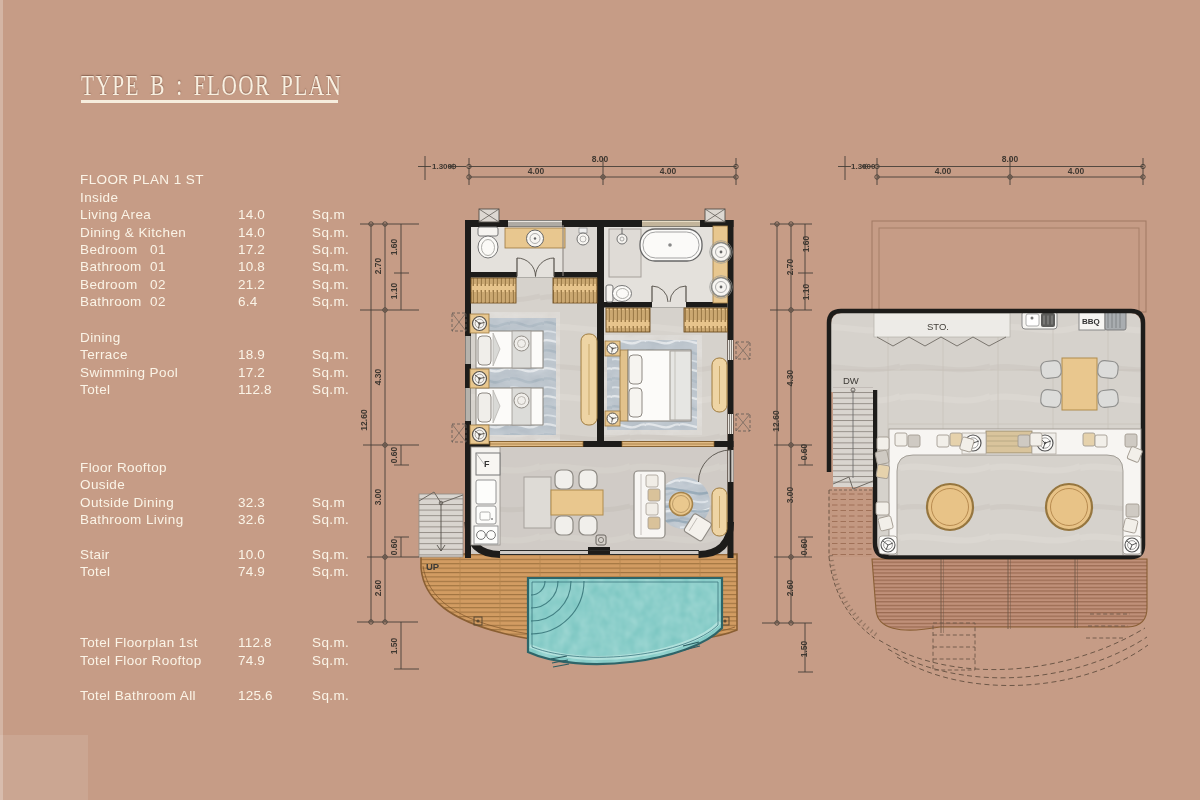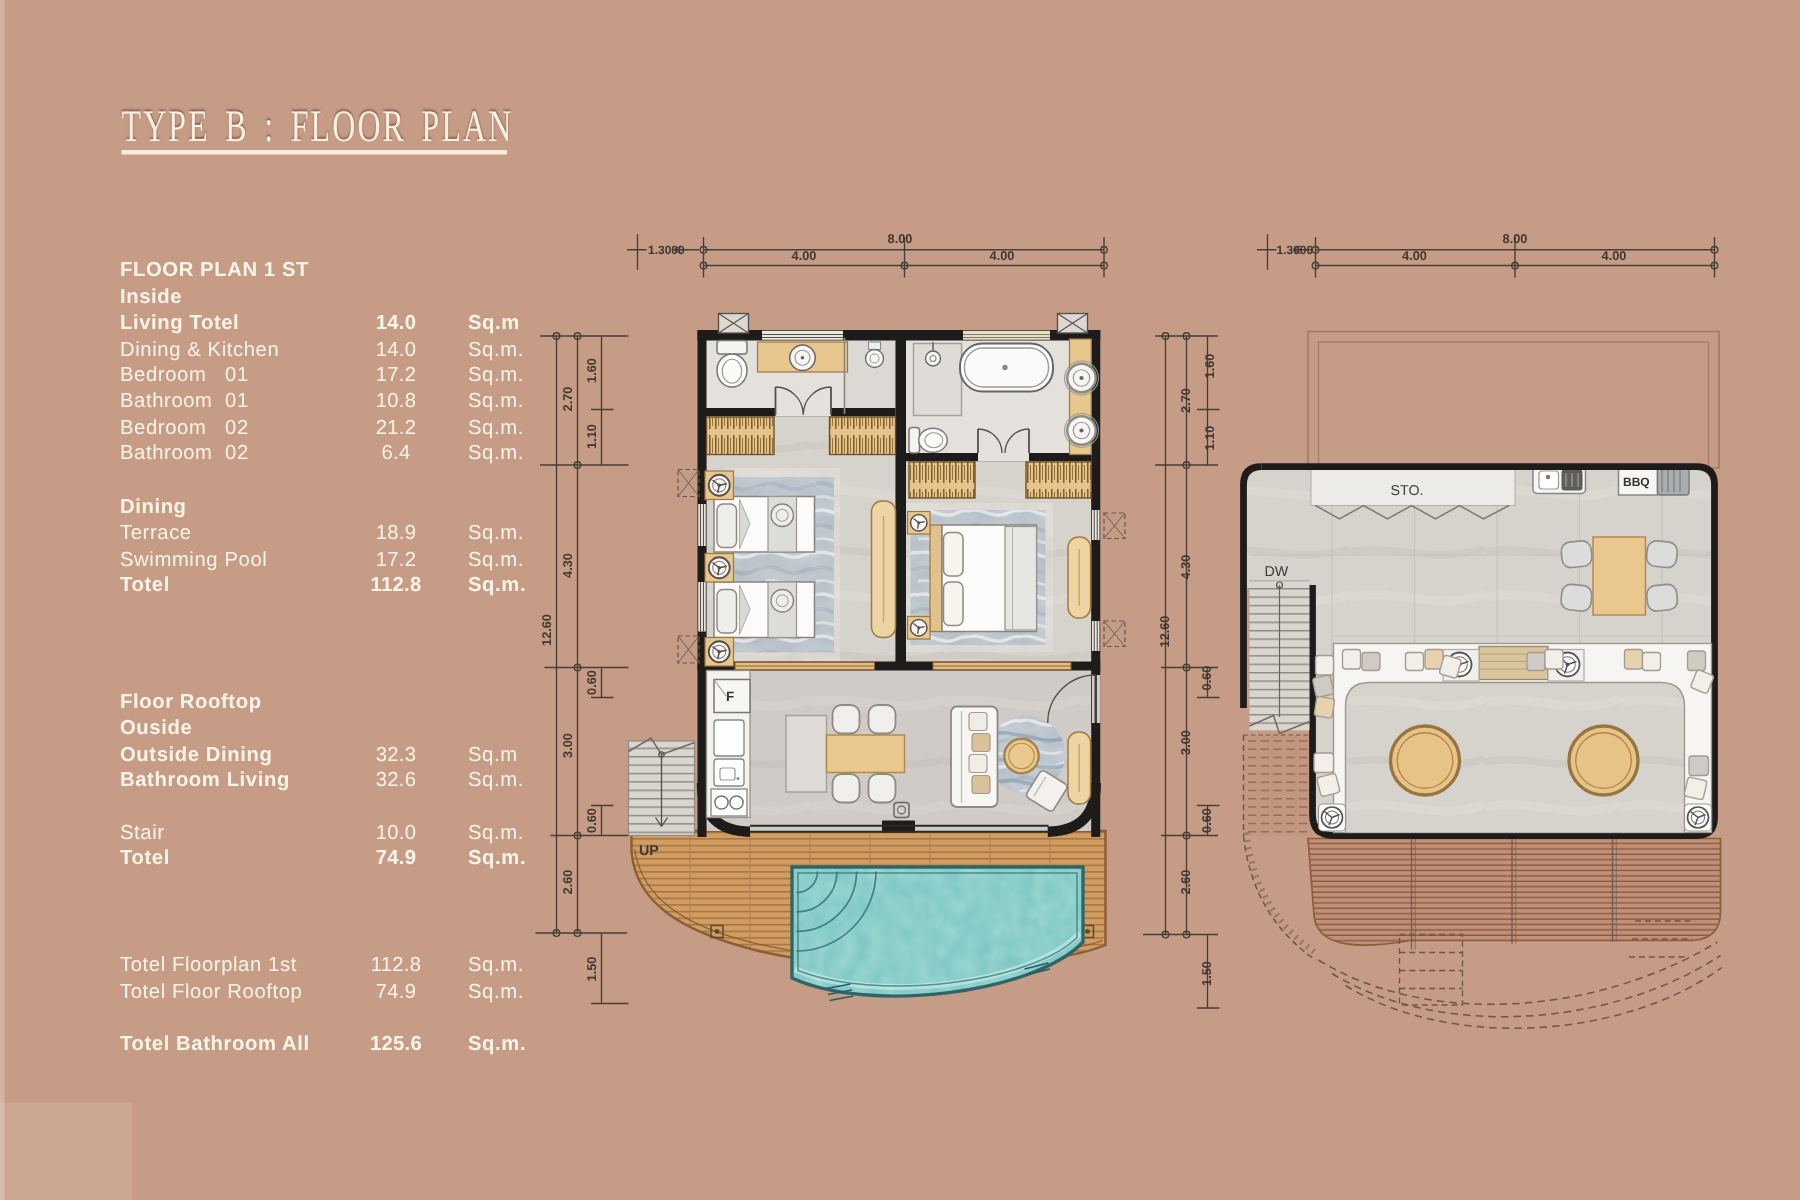--- a/index.html
+++ b/index.html
@@ -7,39 +7,39 @@
        font-family:"Liberation Sans",sans-serif;overflow:hidden}
   .bgpatch{position:absolute;left:0;top:735px;width:88px;height:65px;background:rgba(255,255,255,.10)}
   .bgedge{position:absolute;left:0;top:0;width:3px;height:800px;background:rgba(255,255,255,.25)}
   .title{position:absolute;left:81px;top:70px;font-family:"Liberation Serif",serif;
          font-size:30px;letter-spacing:2px;word-spacing:5px;color:#f9f0e1;white-space:nowrap;line-height:1;
          transform:scaleX(0.71);transform-origin:0 0;
          text-shadow:0 -1.5px 1.5px rgba(92,56,42,.6)}
   .rule{position:absolute;left:81px;top:100px;width:257px;height:2.6px;background:#f6eddd}
   .tbl{position:absolute;left:0;top:0;width:0;height:0;color:#fbf4e7;font-size:13.5px}
   .r{position:absolute;left:80px;width:330px;height:15px;white-space:nowrap;letter-spacing:.4px}
-  .r b{font-weight:700}
-  .num{position:absolute;left:158px;width:52px;text-align:center;letter-spacing:.2px}
+  .r b{font-weight:400}
+  .num{position:absolute;left:158px;width:52px;text-align:left;letter-spacing:.2px}
   .unit{position:absolute;left:232px}
 </style>
 </head>
 <body>
 
 <div class="bgpatch"></div>
 
 <div class="bgedge"></div>
 
 <div class="title">TYPE B : FLOOR PLAN</div>
 
 <div class="rule"></div>
 
 <div class="tbl">
   <div class="r" style="top:172px"><b>FLOOR PLAN 1 ST</b></div>
   <div class="r" style="top:190px"><b>Inside</b></div>
-  <div class="r" style="top:207px"><b>Living Totel</b><span class="num"><b>14.0</b></span><span class="unit"><b>Sq.m</b></span></div>
+  <div class="r" style="top:207px"><b>Living Area</b><span class="num"><b>14.0</b></span><span class="unit"><b>Sq.m</b></span></div>
   <div class="r" style="top:225px">Dining &amp; Kitchen<span class="num">14.0</span><span class="unit">Sq.m.</span></div>
   <div class="r" style="top:242px">Bedroom&nbsp;&nbsp;&nbsp;01<span class="num">17.2</span><span class="unit">Sq.m.</span></div>
   <div class="r" style="top:259px">Bathroom&nbsp;&nbsp;01<span class="num">10.8</span><span class="unit">Sq.m.</span></div>
   <div class="r" style="top:277px">Bedroom&nbsp;&nbsp;&nbsp;02<span class="num">21.2</span><span class="unit">Sq.m.</span></div>
   <div class="r" style="top:294px">Bathroom&nbsp;&nbsp;02<span class="num">6.4</span><span class="unit">Sq.m.</span></div>
   <div class="r" style="top:330px"><b>Dining</b></div>
   <div class="r" style="top:347px">Terrace<span class="num">18.9</span><span class="unit">Sq.m.</span></div>
   <div class="r" style="top:365px">Swimming Pool<span class="num">17.2</span><span class="unit">Sq.m.</span></div>
   <div class="r" style="top:382px"><b>Totel</b><span class="num"><b>112.8</b></span><span class="unit"><b>Sq.m.</b></span></div>
   <div class="r" style="top:460px"><b>Floor Rooftop</b></div>

